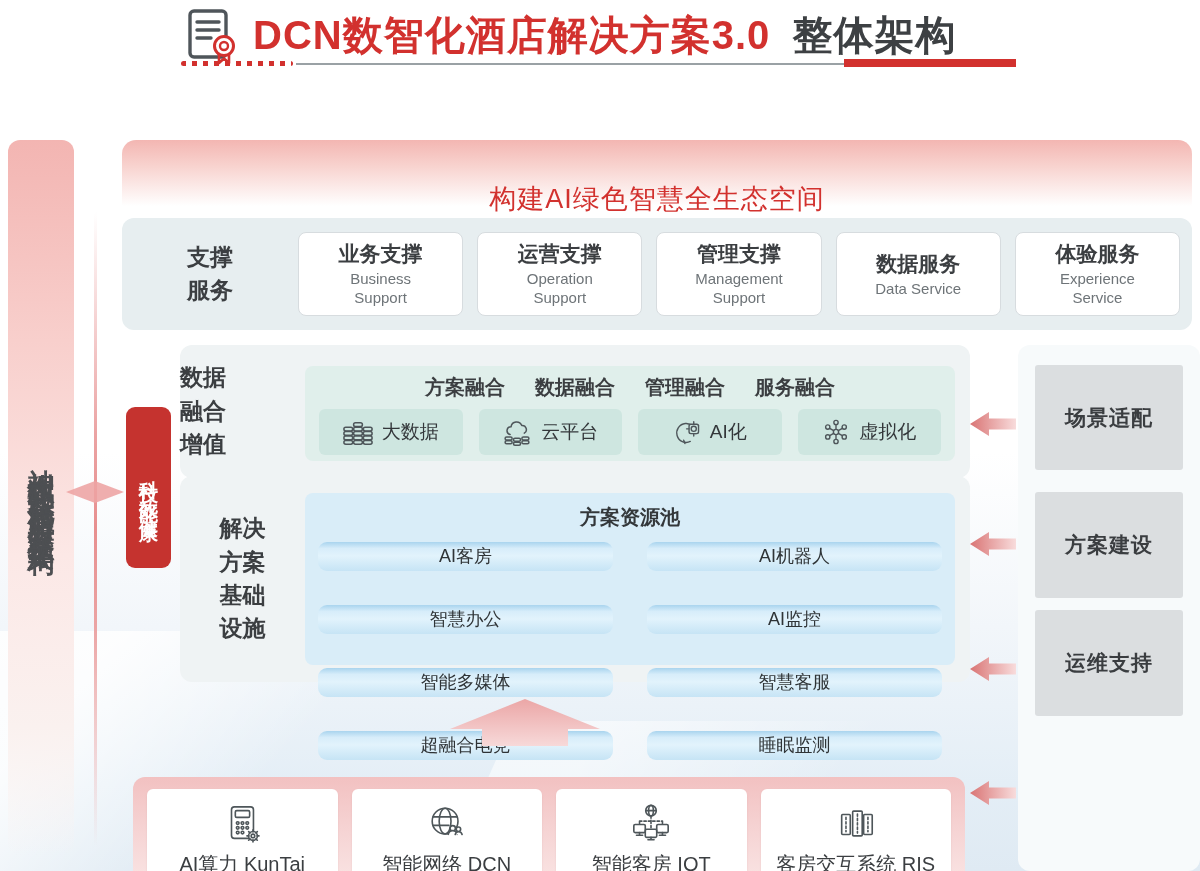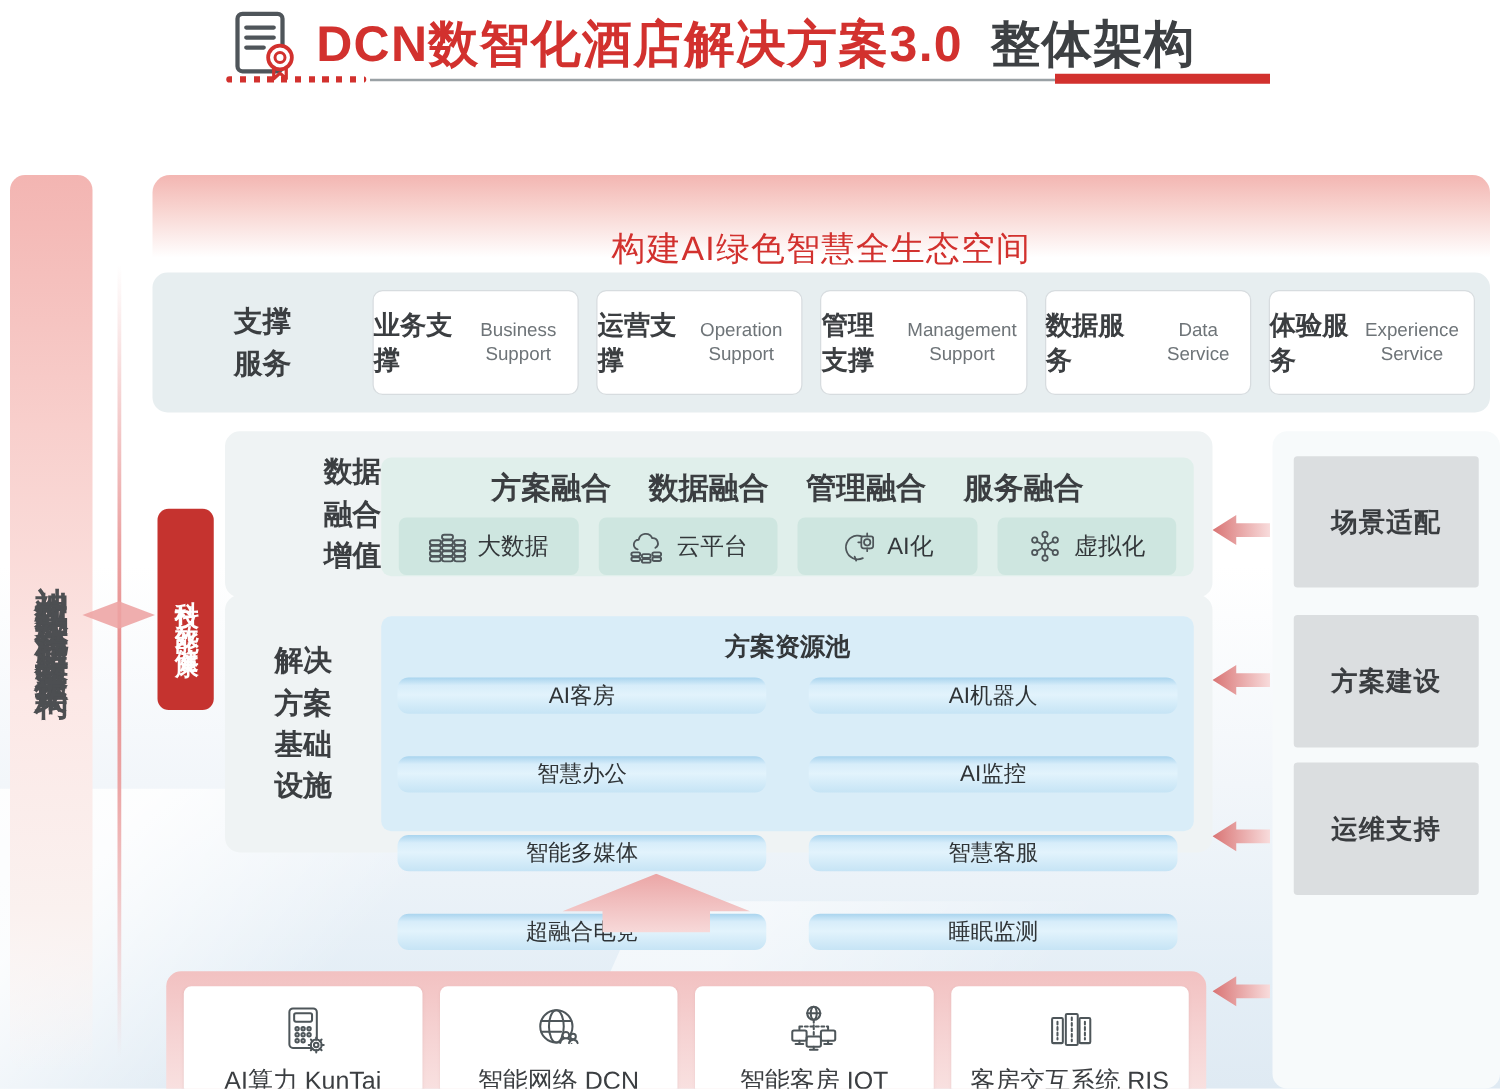--- a/index.html
+++ b/index.html
@@ -41,31 +41,31 @@
   #eco-title { position:absolute; left:122px; top:181px; width:1070px; text-align:center;
     font-size:27px; font-weight:normal; color:#d2312e; letter-spacing:1px; }
 
   
   #support-row { position:absolute; left:122px; top:218px; width:1070px; height:112px; background:#e7eef0;
     border-radius:12px; display:flex; align-items:center; }
   .sec-label { font-size:23px; font-weight:bold; color:#3b3e41; line-height:1.45; text-align:center; }
   #support-label { width:176px; flex:none; }
   #support-boxes { flex:1; display:flex; gap:14px; padding-right:12px; }
   .sbox { flex:1; height:84px; background:#ffffff; border:1px solid #d7dcdf; border-radius:8px;
-    display:flex; flex-direction:row; align-items:center; justify-content:center; }
+    display:flex; flex-direction:column; align-items:center; justify-content:center; }
   .sbox .cn { font-size:21px; font-weight:bold; color:#3b3e41; }
   .sbox .en { font-size:15px; color:#6e7478; line-height:1.25; text-align:center; max-width:102px; margin-top:2px; }
 
   
   #fusion-sec { position:absolute; left:180px; top:345px; width:790px; height:133px; background:#eff3f4; border-radius:12px; }
   #fusion-label { position:absolute; left:0; top:0; width:125px; height:100%;
-    display:flex; align-items:center; justify-content:flex-end; }
+    display:flex; align-items:center; justify-content:flex-start; }
   #fusion-inner { position:absolute; left:125px; top:21px; width:650px; height:95px; background:#e0efeb; border-radius:8px; }
   #fusion-items { display:flex; justify-content:center; gap:30px; margin-top:8px;
-    font-size:24px; font-weight:bold; color:#3b3e41; }
+    font-size:20px; font-weight:bold; color:#3b3e41; }
   #tech-boxes { display:flex; gap:16px; padding:0 14px; margin-top:8px;align-items:flex-end; }
   .tbox { flex:1; height:46px; background:#cee6e0; border-radius:6px;
     display:flex; align-items:center; justify-content:center; gap:9px; }
   .tbox .tl { font-size:19px; color:#33373a; }
 
   
   #sol-sec { position:absolute; left:180px; top:476px; width:790px; height:206px; background:#eff3f4; border-radius:12px; }
   #sol-label { position:absolute; left:0; top:0; width:125px; height:100%;
     display:flex; align-items:center; justify-content:center; }
   #sol-inner { position:absolute; left:125px; top:17px; width:650px; height:172px; background:#d9edf8; border-radius:8px; }

